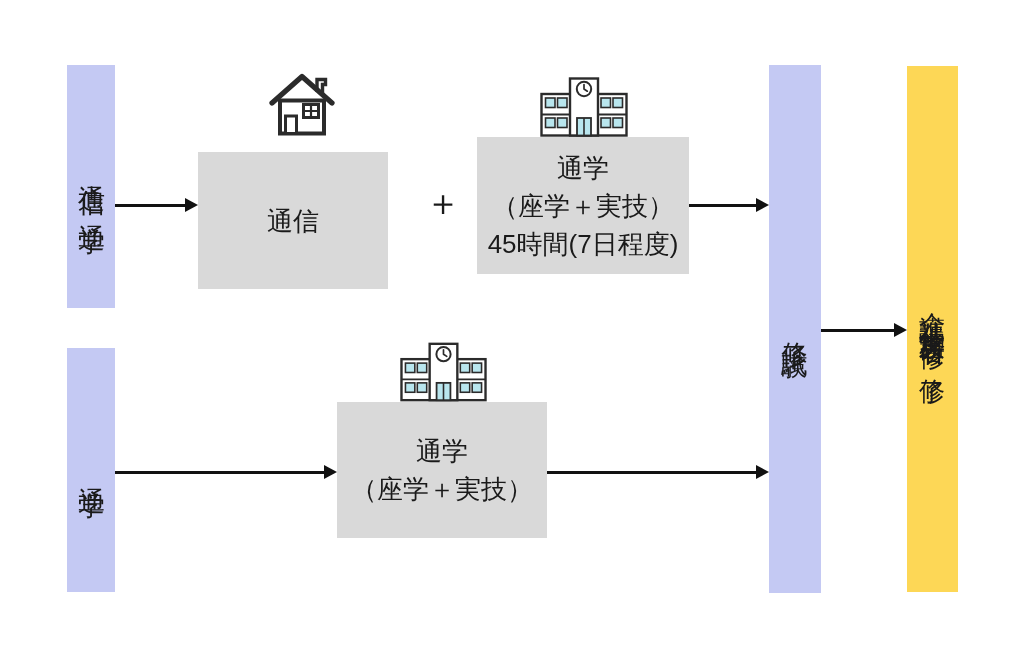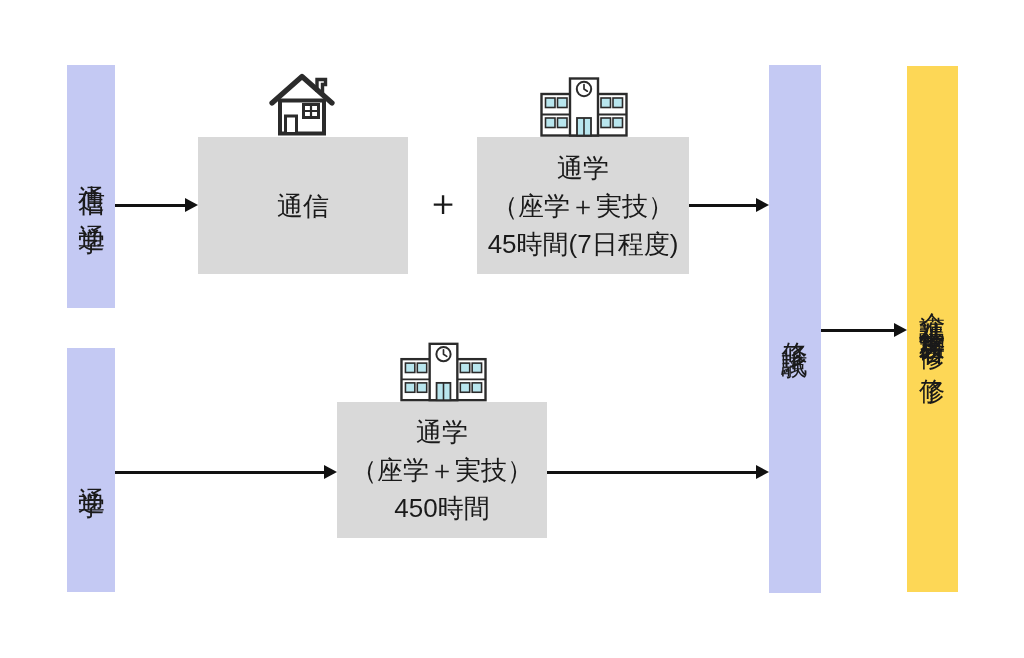--- a/index.html
+++ b/index.html
@@ -42,21 +42,21 @@
   .track1 .vtext,.track2 .vtext{font-size:27px;}
 
   
   .flow-box{
     position:absolute;
     background:var(--box-fill);
     display:flex;flex-direction:column;
     align-items:center;justify-content:center;
     text-align:center;
   }
-  .box1{left:198px;top:137px;width:210px;height:137px;}
+  .box1{left:198px;top:152px;width:190px;height:137px;}
   .box2{left:477px;top:137px;width:212px;height:137px;}
   .box3{left:337px;top:402px;width:210px;height:136px;}
   .box-line{font-size:26px;line-height:38px;white-space:nowrap;}
 
   
   .icon{position:absolute;display:block;}
   .icon-house {left:267px;top:73px;width:70px;height:64px;}
   .icon-school-top{left:540px;top:77px;width:88px;height:60px;}
   .icon-school-bottom{left:400px;top:342px;width:87px;height:60px;}
   .icon svg{display:block;width:100%;height:100%;}
@@ -156,21 +156,20 @@
       <circle cx="44" cy="12" r="7.2" fill="#ffffff" stroke="var(--icon-outline)" stroke-width="2"></circle>
       <path d="M44 12 V7.6 M44 12 L47.3 14.2" stroke="var(--icon-outline)" stroke-width="1.7" stroke-linecap="round"></path>
       <rect x="37" y="41" width="14" height="17.5" fill="var(--icon-window)" stroke="var(--icon-outline)" stroke-width="1.8"></rect>
       <path d="M44 41 V58.5" stroke="var(--icon-outline)" stroke-width="1.6"></path>
     </svg>
   </span>
 
   <div class="flow-box box3">
     <div class="box-line">通学</div>
     <div class="box-line">（座学＋実技）</div>
-    <div class="box-line">450時間</div>
   </div>
 
   <div class="vbar exam">
     <span class="vtext">修了試験</span>
   </div>
 
   <div class="vbar result">
     <span class="vtext">介護福祉士実務者研修　修了</span>
   </div>
 

